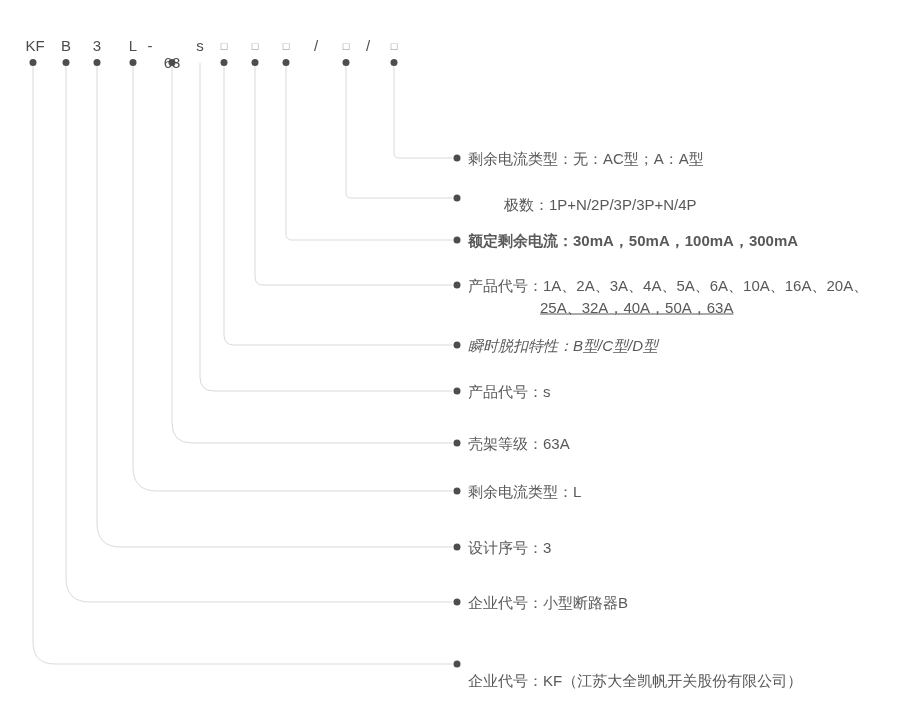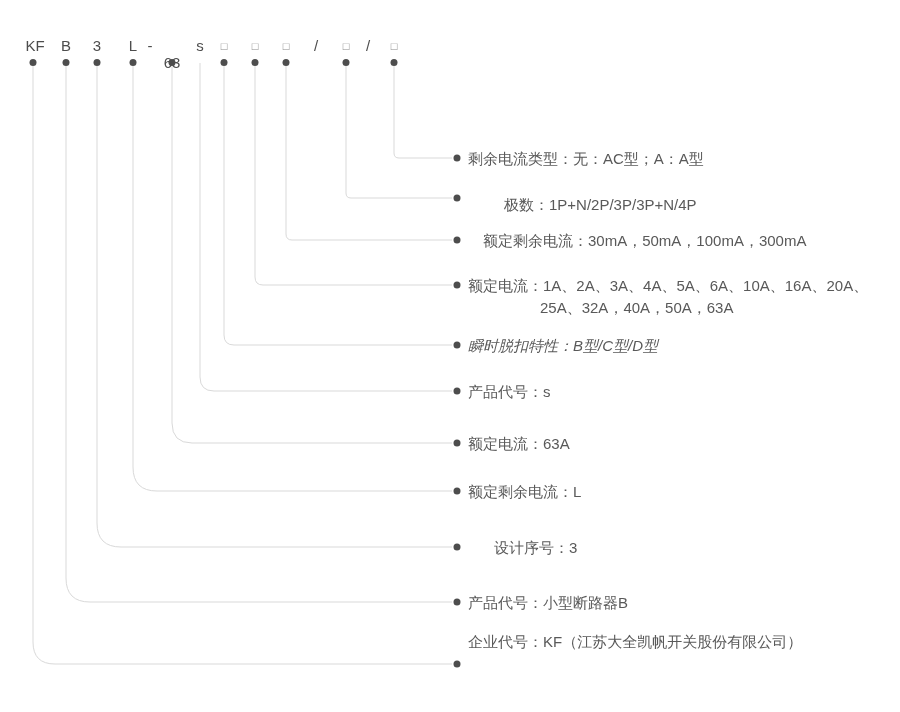--- a/index.html
+++ b/index.html
@@ -111,25 +111,25 @@
     <span class="code-segment box" style="left:286px; top:46px;">□</span>
     <span class="code-segment" style="left:316px; top:45px;">/</span>
     <span class="code-segment box" style="left:346px; top:46px;">□</span>
     <span class="code-segment" style="left:368px; top:45px;">/</span>
     <span class="code-segment box" style="left:394px; top:46px;">□</span>
   </div>
 
   <div>
     <div class="callout-label" style="left:468px; top:158px;">剩余电流类型：无：AC型；A：A型</div>
     <div class="callout-label" style="left:468px; top:204px;margin-left:36px;">极数：1P+N/2P/3P/3P+N/4P</div>
-    <div class="callout-label" style="left:483px; top:240px;">额定剩余电流：30mA，50mA，100mA，300mA</div>
-    <div class="callout-label" style="left:468px; top:285px;">额定电流：1A、2A、3A、4A、5A、6A、10A、16A、20A、</div>
-    <div class="callout-label" style="left:540px; top:307px;">25A、32A，40A，50A，63A</div>
+    <div class="callout-label" style="left:468px; top:240px;font-weight:bold;">额定剩余电流：30mA，50mA，100mA，300mA</div>
+    <div class="callout-label" style="left:468px; top:285px;">产品代号：1A、2A、3A、4A、5A、6A、10A、16A、20A、</div>
+    <div class="callout-label" style="left:540px; top:307px;text-decoration:underline;">25A、32A，40A，50A，63A</div>
     <div class="callout-label" style="left:468px; top:345px;font-style:italic;">瞬时脱扣特性：B型/C型/D型</div>
     <div class="callout-label" style="left:468px; top:391px;">产品代号：s</div>
-    <div class="callout-label" style="left:468px; top:443px;">额定电流：63A</div>
-    <div class="callout-label" style="left:468px; top:491px;">额定剩余电流：L</div>
-    <div class="callout-label" style="left:468px; top:547px;margin-left:26px;">设计序号：3</div>
-    <div class="callout-label" style="left:468px; top:602px;">产品代号：小型断路器B</div>
-    <div class="callout-label" style="left:468px; top:641px;">企业代号：KF（江苏大全凯帆开关股份有限公司）</div>
+    <div class="callout-label" style="left:468px; top:443px;">壳架等级：63A</div>
+    <div class="callout-label" style="left:468px; top:491px;">剩余电流类型：L</div>
+    <div class="callout-label" style="left:468px; top:547px;">设计序号：3</div>
+    <div class="callout-label" style="left:468px; top:602px;">企业代号：小型断路器B</div>
+    <div class="callout-label" style="left:468px; top:680px;">企业代号：KF（江苏大全凯帆开关股份有限公司）</div>
   </div>
 
 </div>
 
 </body></html>

